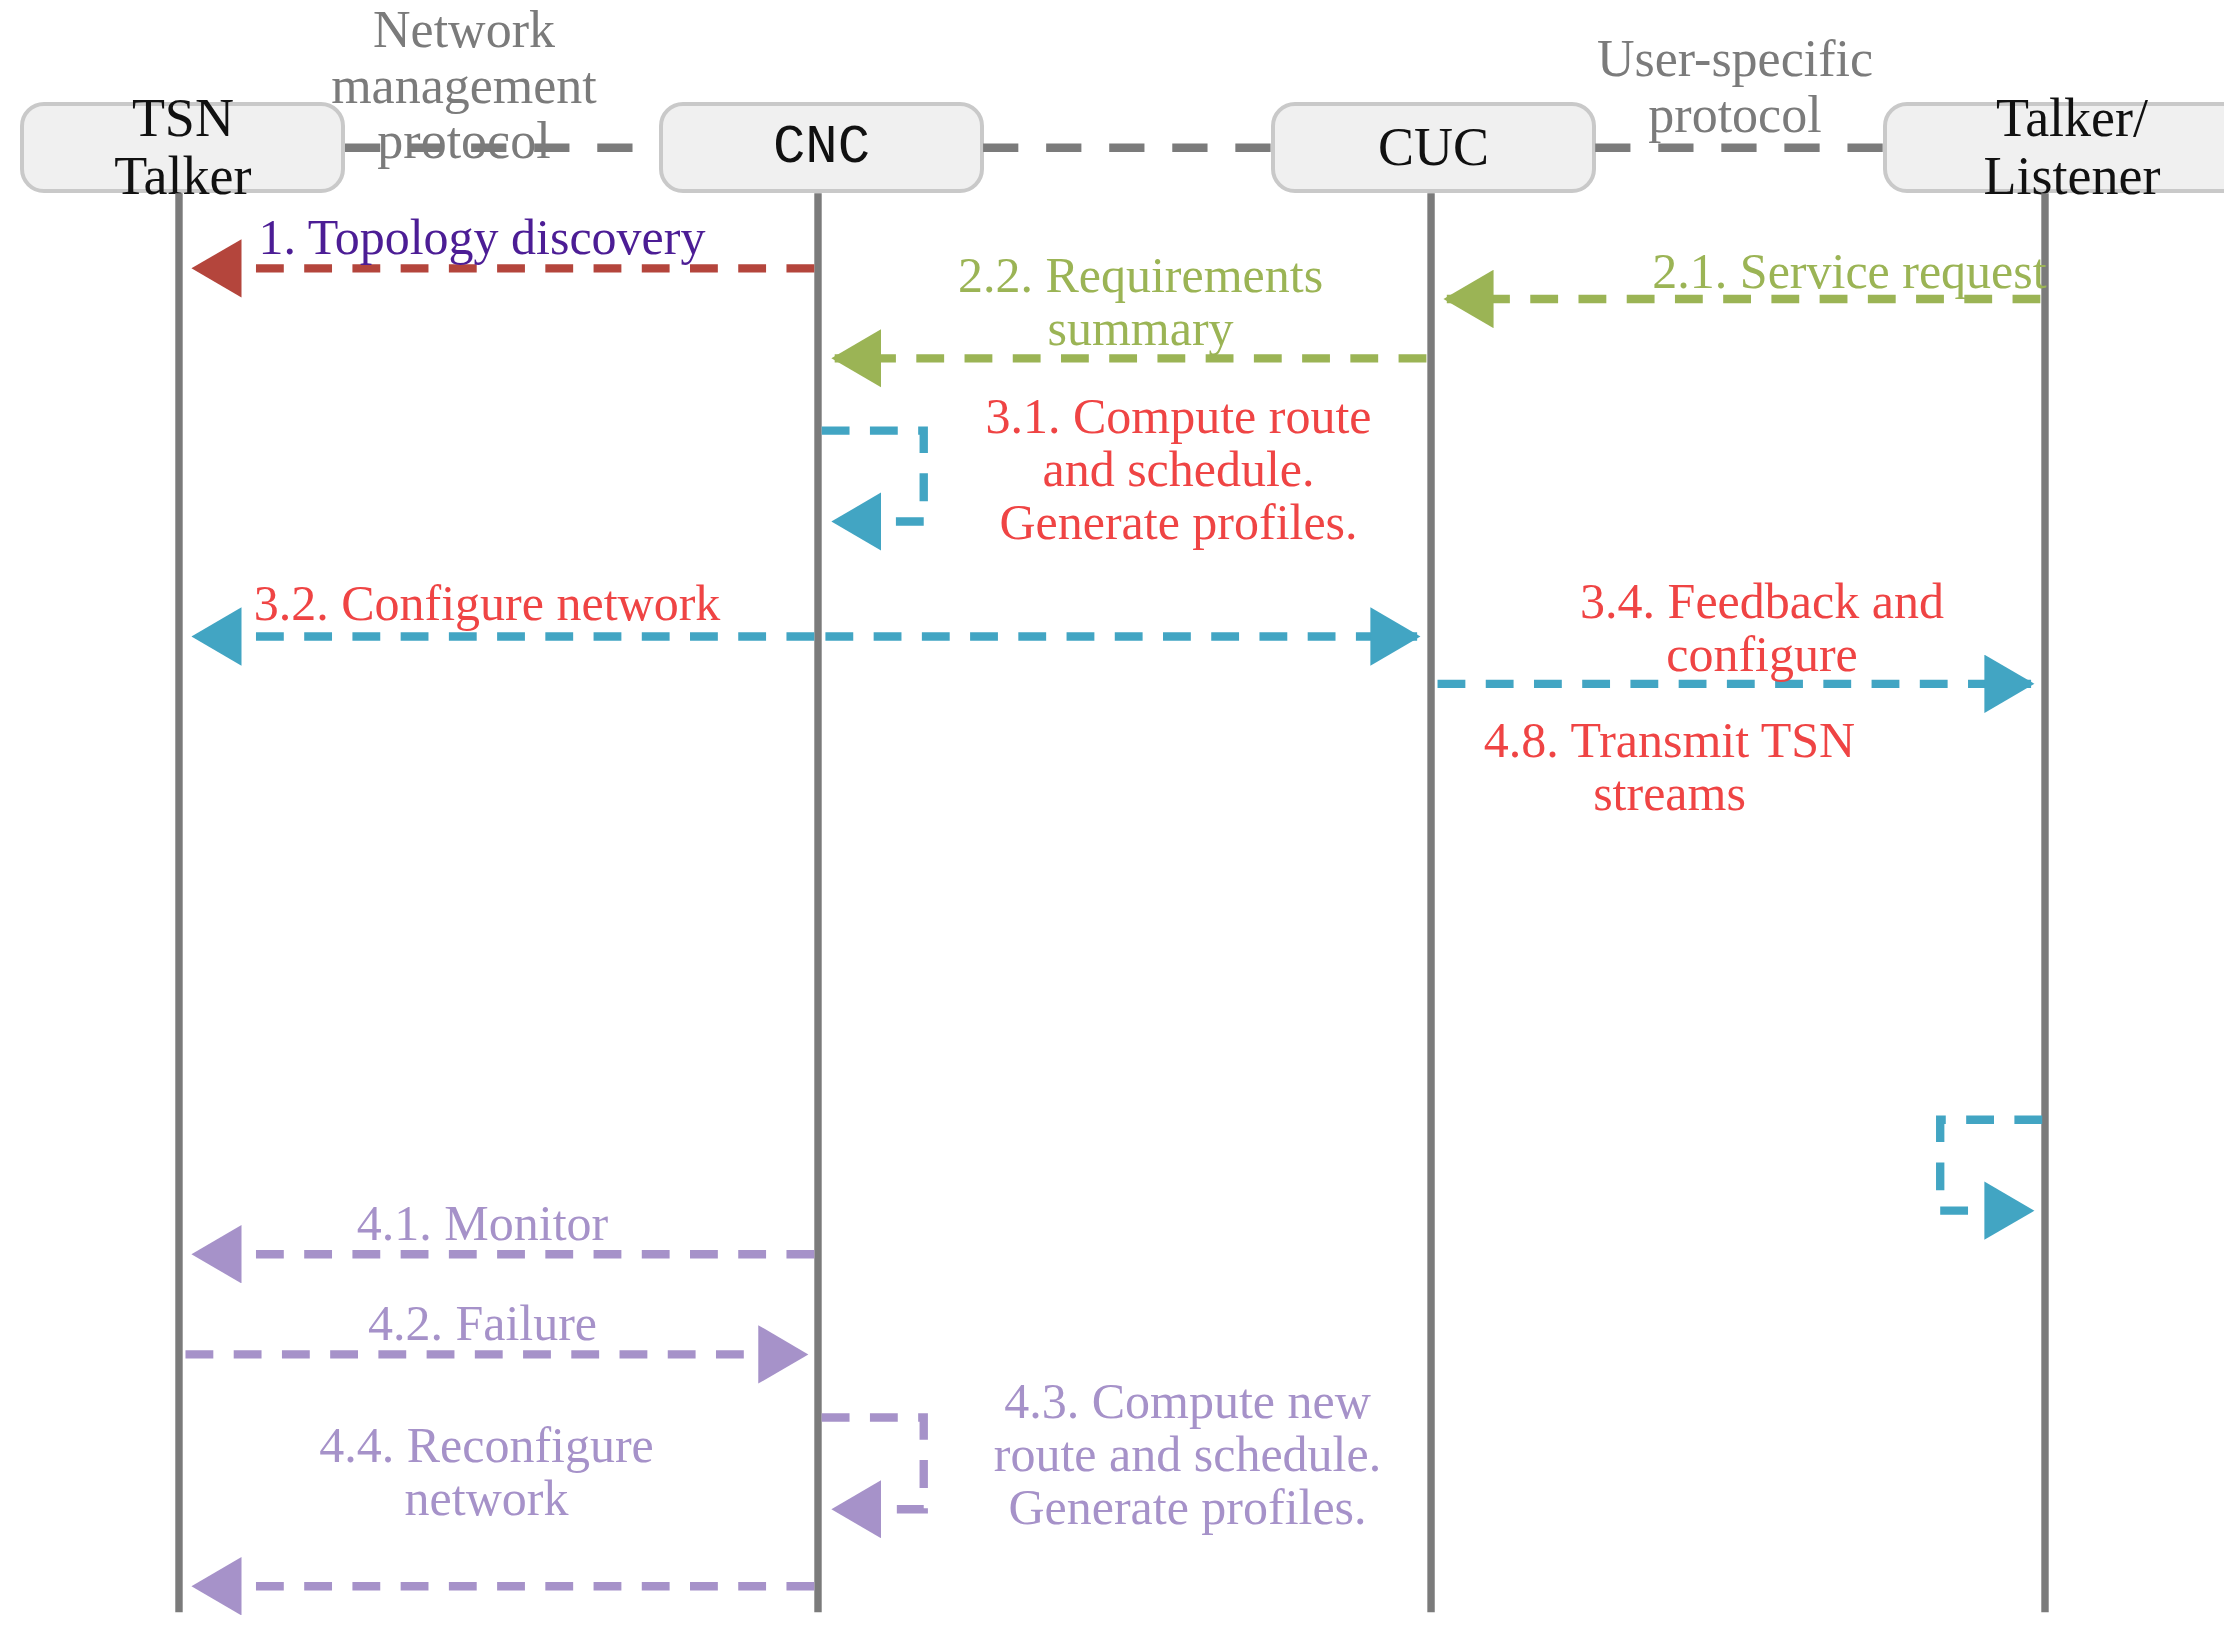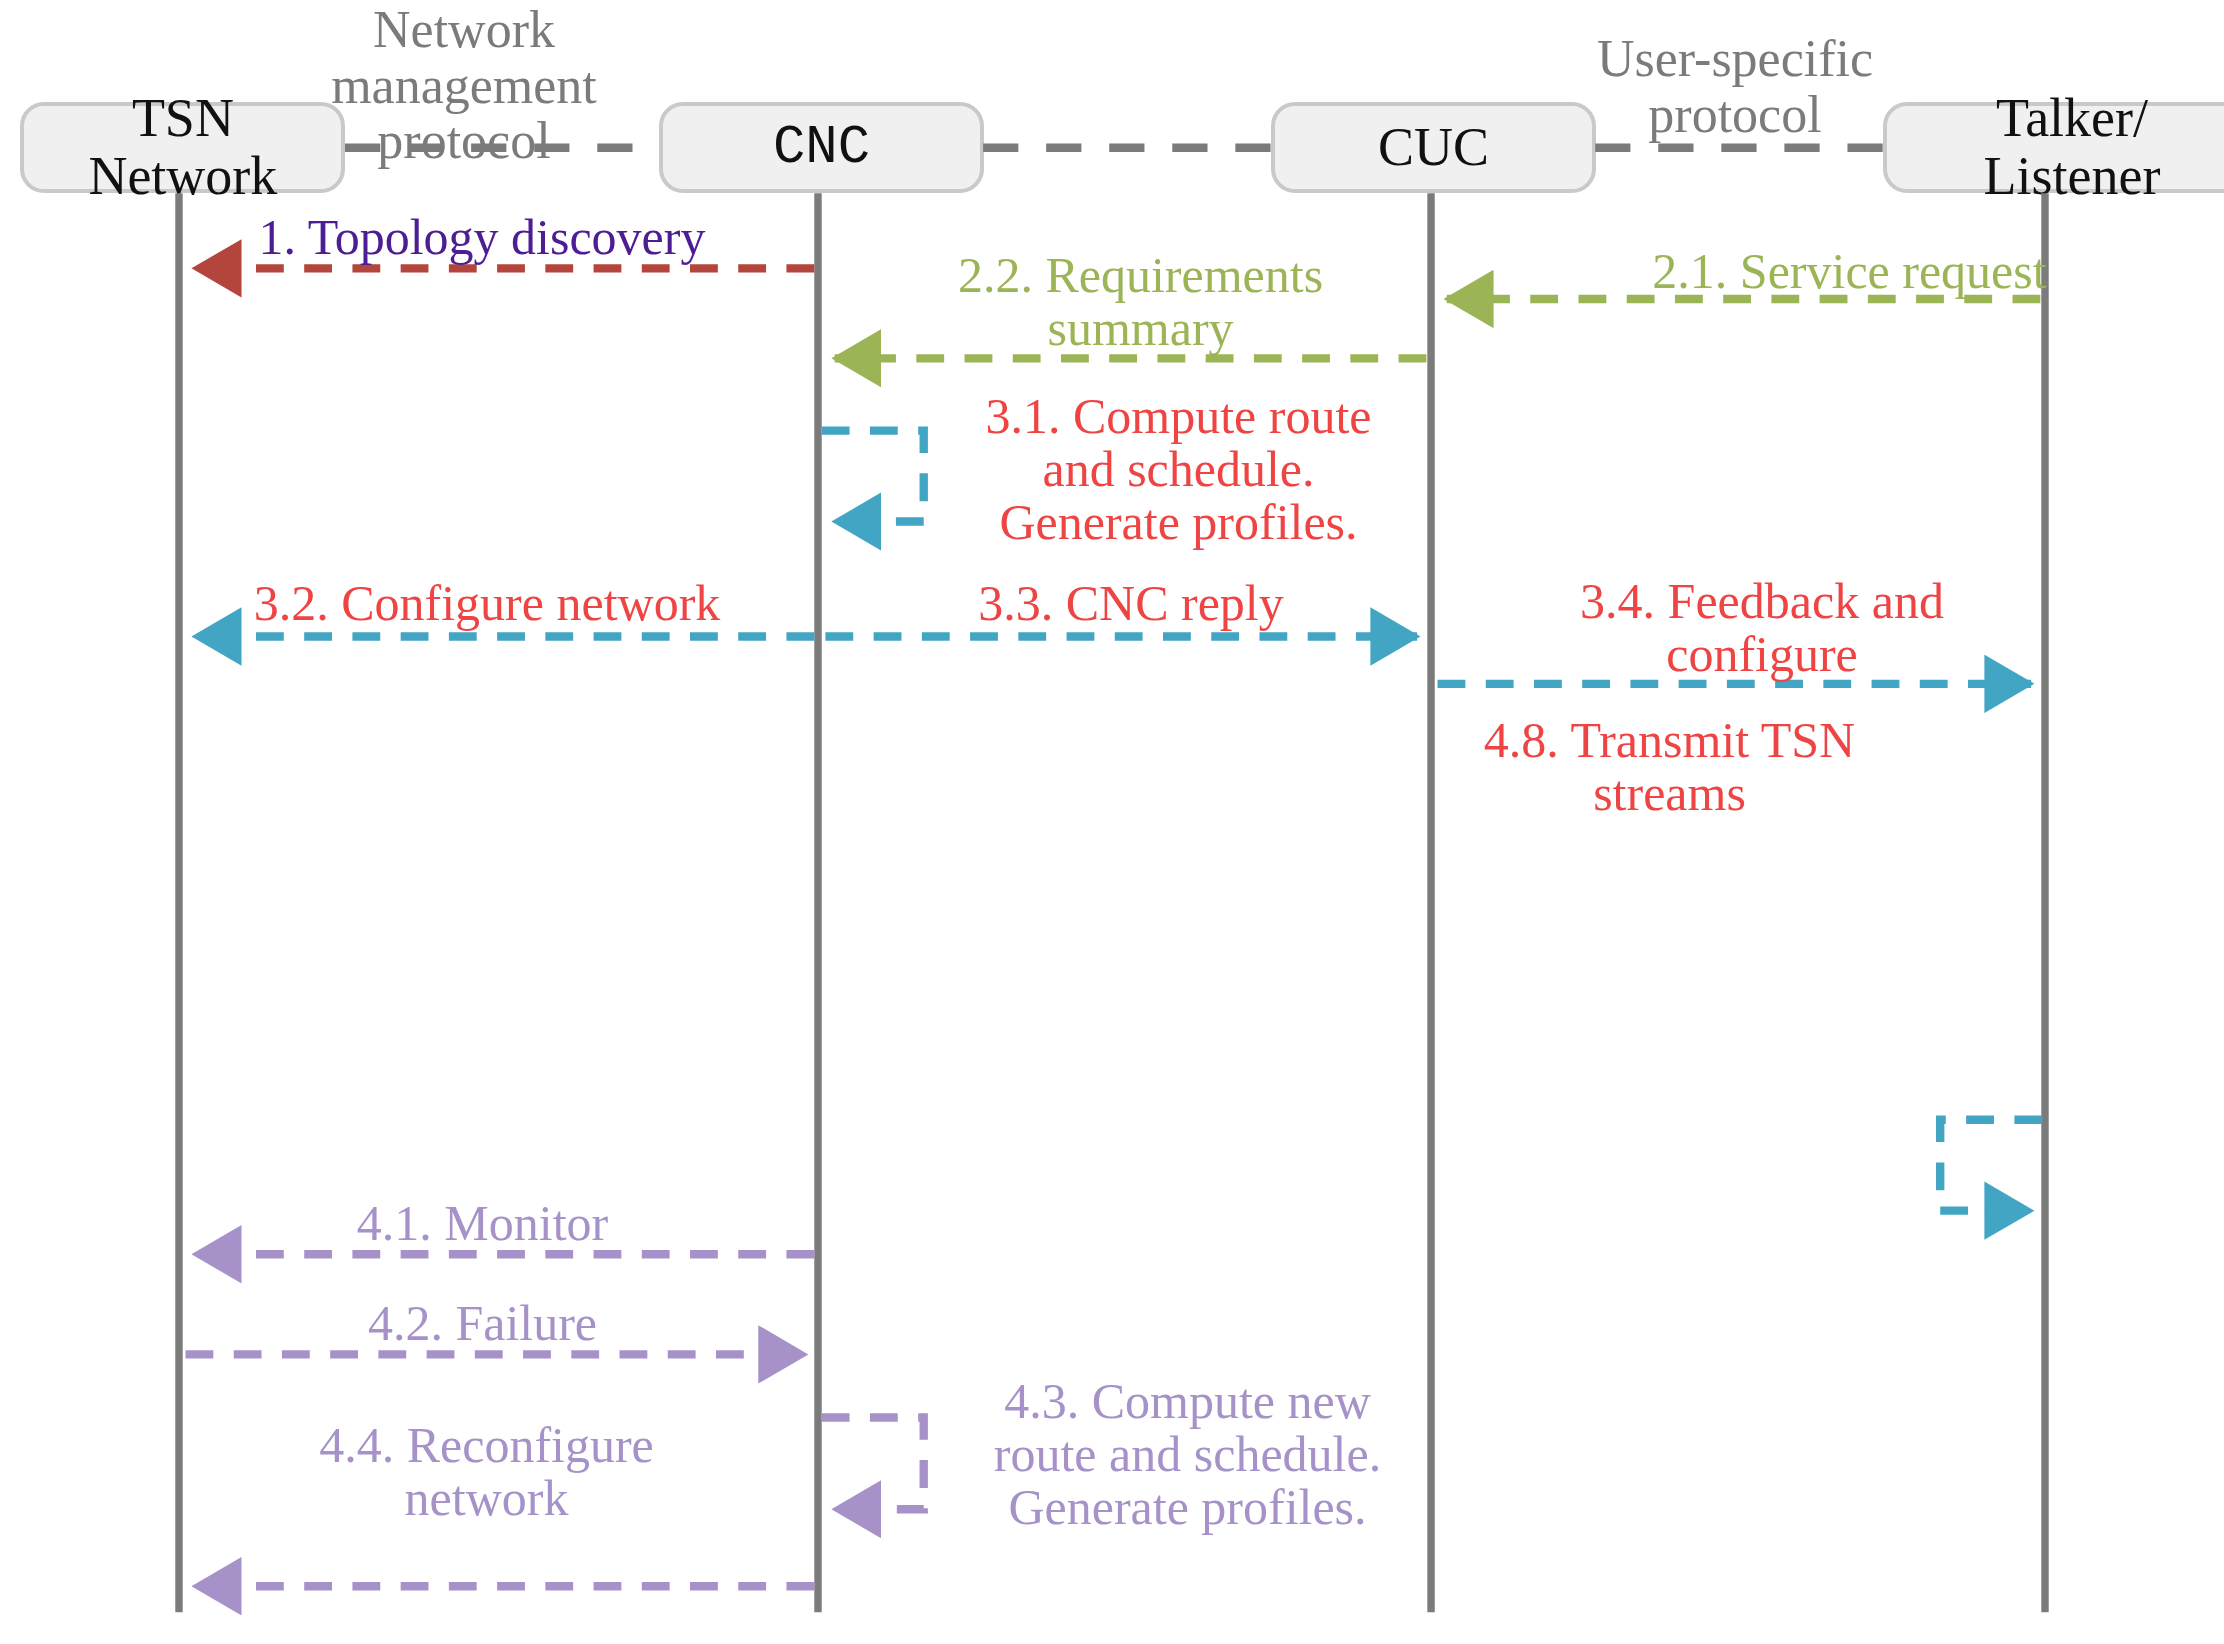--- a/index.html
+++ b/index.html
@@ -60,21 +60,21 @@
 
   <div class="proto-cap" style="left:269px;top:1.9px;width:390px;">Network
 management
 protocol</div>
 
 
   <div class="proto-cap" style="left:1540px;top:31px;width:390px;">User-specific
 protocol</div>
 
   <div class="node-box" style="left:20.4px;top:102px;width:325px;height:91px;">TSN
-Network</div>
+Talker</div>
 
   <div class="node-box" style="left:659px;top:102px;width:325px;height:91px;font-family:Liberation Mono, monospace;">CNC</div>
 
   <div class="node-box" style="left:1271px;top:102px;width:325px;height:91px;">CUC</div>
 
   <div class="node-box" style="left:1883px;top:102px;width:378px;height:91px;">Talker/
 Listener</div>
 
   <svg class="layer" viewBox="0 0 2398 1773">
     <defs>
@@ -136,21 +136,20 @@
 
   <div class="msg-label c-green" style="left:853px;top:249px;width:575px;">2.2. Requirements
 summary</div>
 
   <div class="msg-label c-blue" style="left:928px;top:390px;width:501px;">3.1. Compute route
 and schedule.
 Generate profiles.</div>
 
   <div class="msg-label c-blue" style="left:153px;top:577px;width:668px;">3.2. Configure network</div>
 
-  <div class="msg-label c-blue" style="left:839px;top:577px;width:584px;">3.3. CNC reply</div>
 
   <div class="msg-label c-blue" style="left:1456px;top:575px;width:612px;">3.4. Feedback and
 configure</div>
 
   <div class="msg-label c-blue" style="left:1410px;top:714px;width:519px;">4.8. Transmit TSN
 streams</div>
 
   <div class="msg-label c-purple" style="left:195px;top:1197px;width:575px;">4.1. Monitor</div>
 
   <div class="msg-label c-purple" style="left:195px;top:1297px;width:575px;">4.2. Failure</div>

